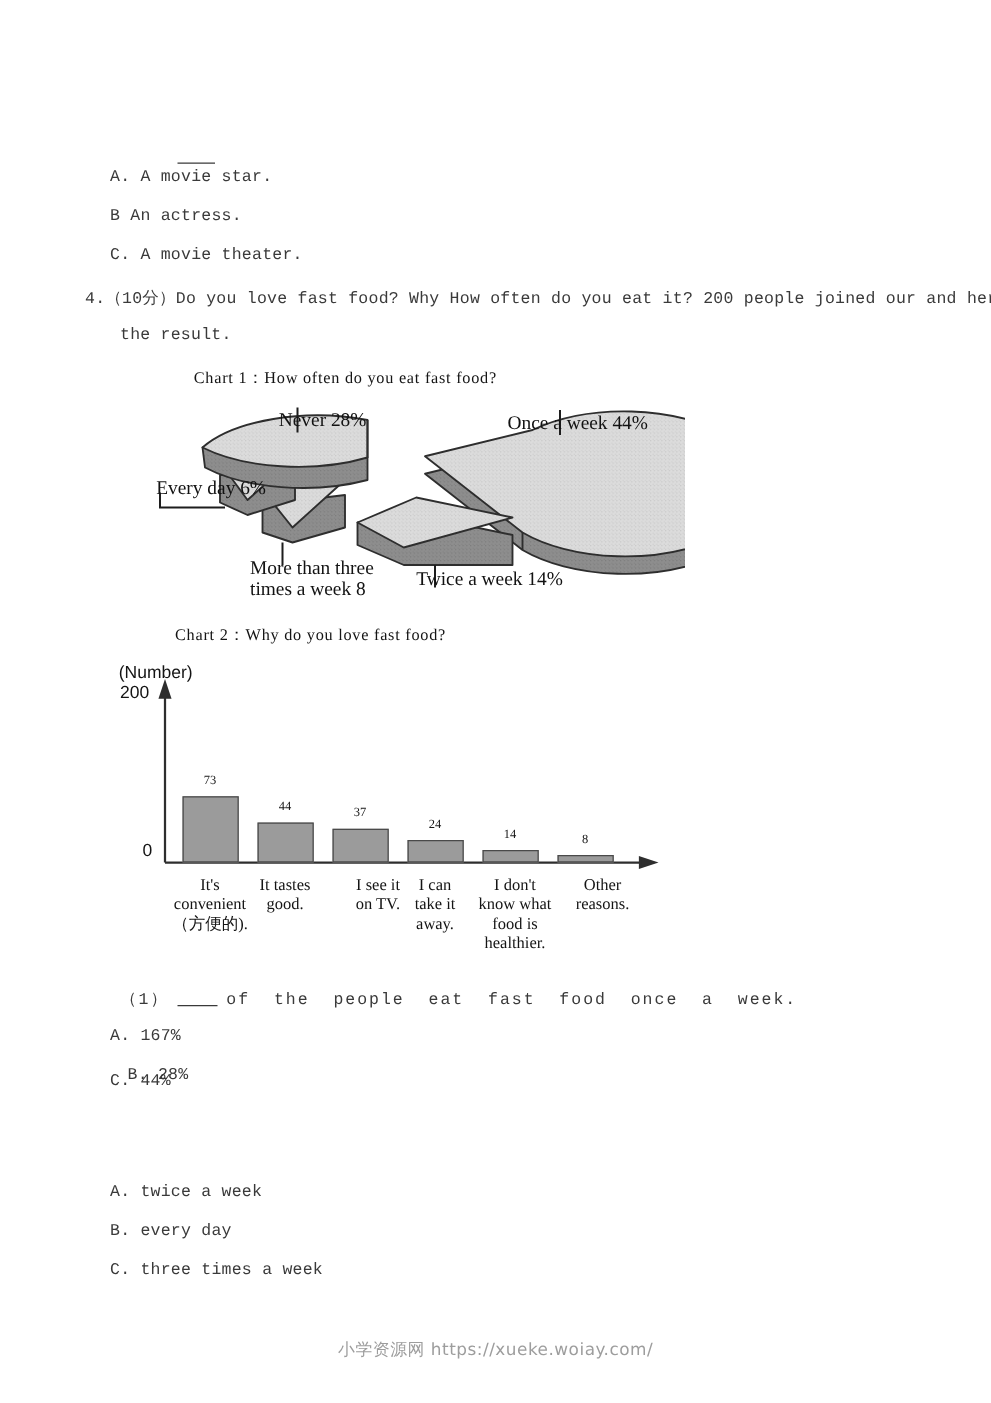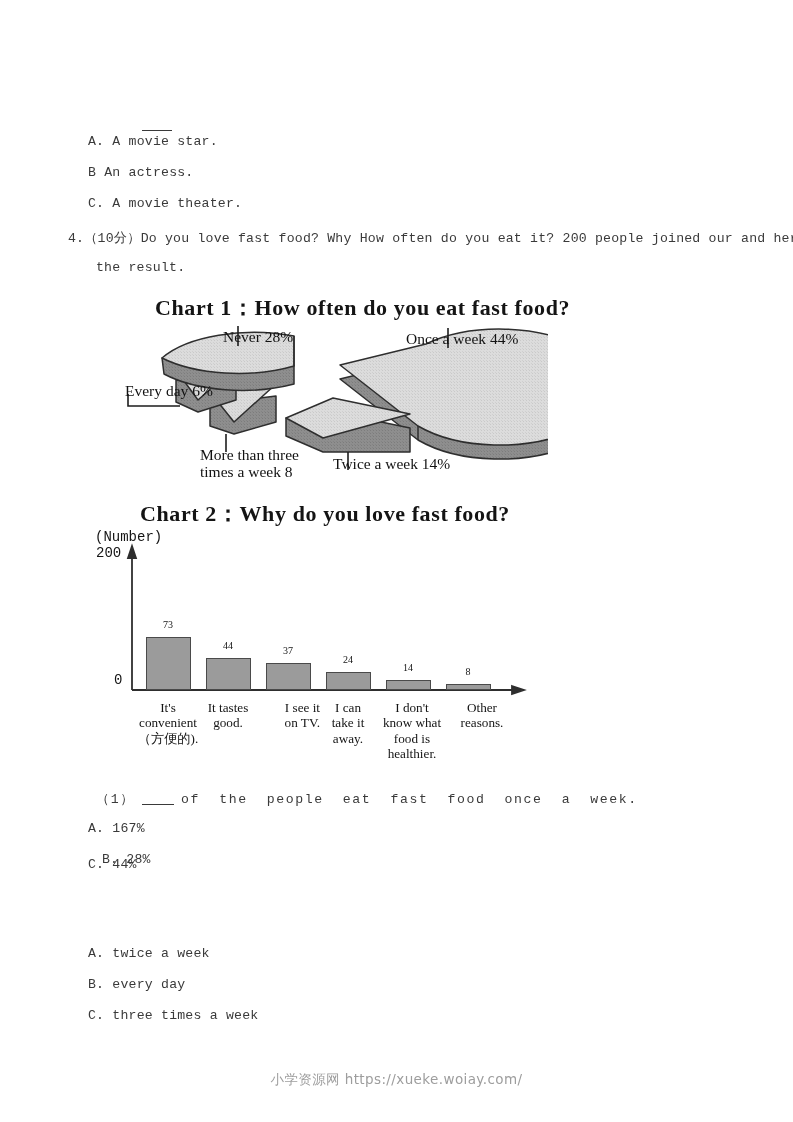--- a/index.html
+++ b/index.html
@@ -26,39 +26,39 @@
     display:inline-block;
     border-bottom:1.3px solid #3a3a3a;
     vertical-align:-2px;
   }
 
   .abs { position:absolute; }
 
   
   .chart-title {
     font-family:"Liberation Serif", serif;
-    font-weight:bold;
-    font-size:22px;
+    font-weight:normal;
+    font-size:13px;
     color:#141414;
     letter-spacing:0.6px;
     white-space:nowrap;
   }
 
   
   .pie-label {
     font-family:"Liberation Serif", serif;
     font-size:15.5px;
     color:#121212;
     white-space:pre;
     line-height:1.12;
   }
 
   
   .axis-cap {
-    font-family:Liberation Mono, monospace;
+    font-family:Liberation Sans, sans-serif;
     font-size:14px;
     color:#141414;
     white-space:nowrap;
   }
   .bar-val {
     position:absolute;
     font-family:"Liberation Serif", serif;
     font-size:10px;
     color:#141414;
     text-align:center;

